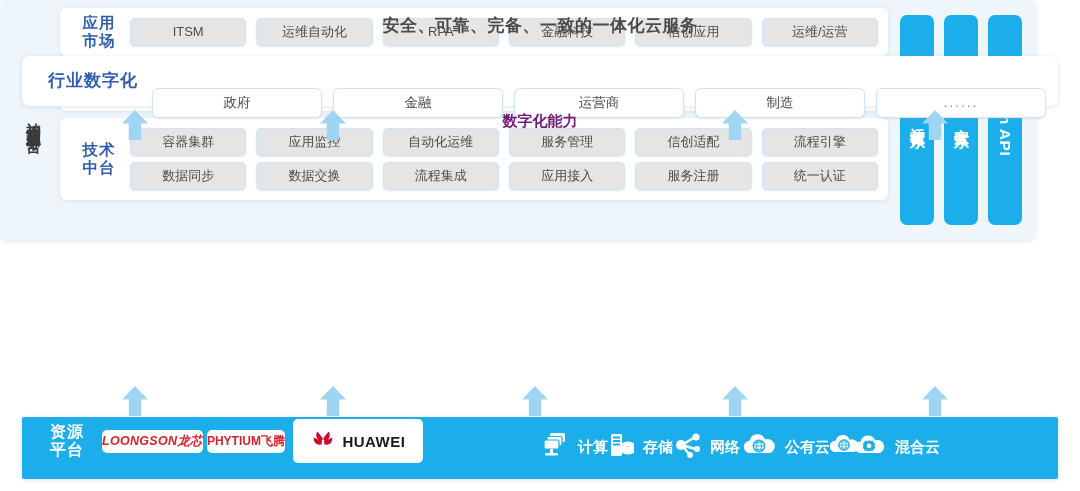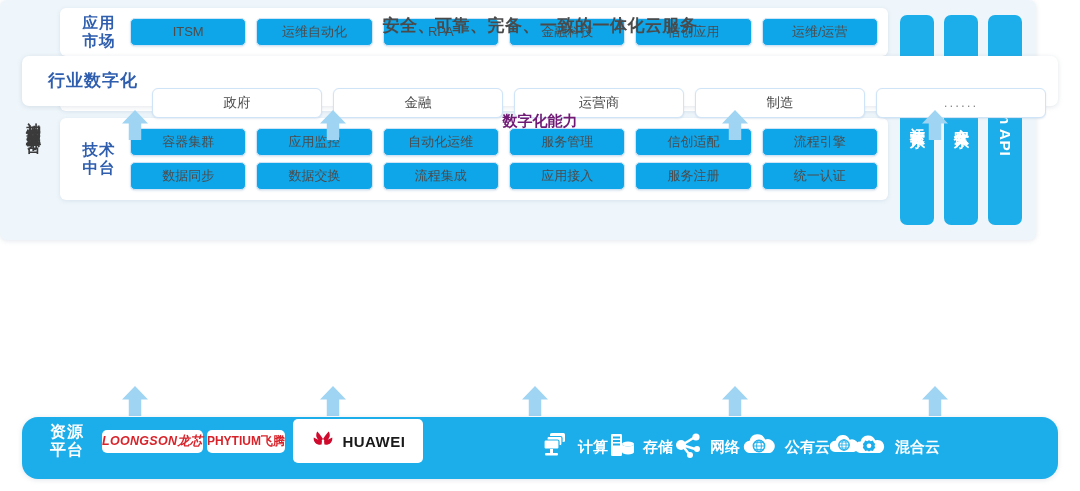--- a/index.html
+++ b/index.html
@@ -90,21 +90,21 @@
     line-height: 1.14; text-align: center; white-space: pre-line;
     letter-spacing: 1px;
   }
   .tier-body { flex: 1 1 auto; display: flex; flex-direction: column; gap: 6px; }
   .tier-line { display: flex; gap: 10px; }
   .cell {
     flex: 1 1 0;
     height: 28px; line-height: 26px;
     border: 1px solid #cfe4f7;
     border-radius: 5px;
-    background: #0ea5e9;
+    background: #e5e5e5;
     text-align: center;
     font-size: 13px; color: #4c4c4c;
     box-shadow: 0 1px 2px rgba(150,175,205,0.3);
     white-space: nowrap; overflow: hidden;
   }
   #tier-app    { height: 48px; }
   #tier-svc    { height: 48px; }
   #tier-tech   { height: 82px; }
 
   
@@ -135,21 +135,21 @@
     background: #a9d8f3;
     clip-path: polygon(50% 0%, 100% 45%, 74% 45%, 74% 100%, 26% 100%, 26% 45%, 0% 45%);
   }
   .arrow.mid { background: #9fd4f2; }
 
   
   #resource-bar {
     position: absolute;
     left: 22px; top: 417px; width: 1036px; height: 62px;
     background: #1caeea;
-    border-radius: 16px;
+    border-radius: 2px;
     display: flex; align-items: center;
     padding: 0 10px 14px 14px;
     box-shadow: 0 1px 5px rgba(120,135,160,0.22);
   }
   #resource-label {
     flex: 0 0 62px;
     color: #fff; font-weight: bold; font-size: 16px;
     line-height: 1.12; text-align: center; white-space: pre-line;
     letter-spacing: 1px;
   }

